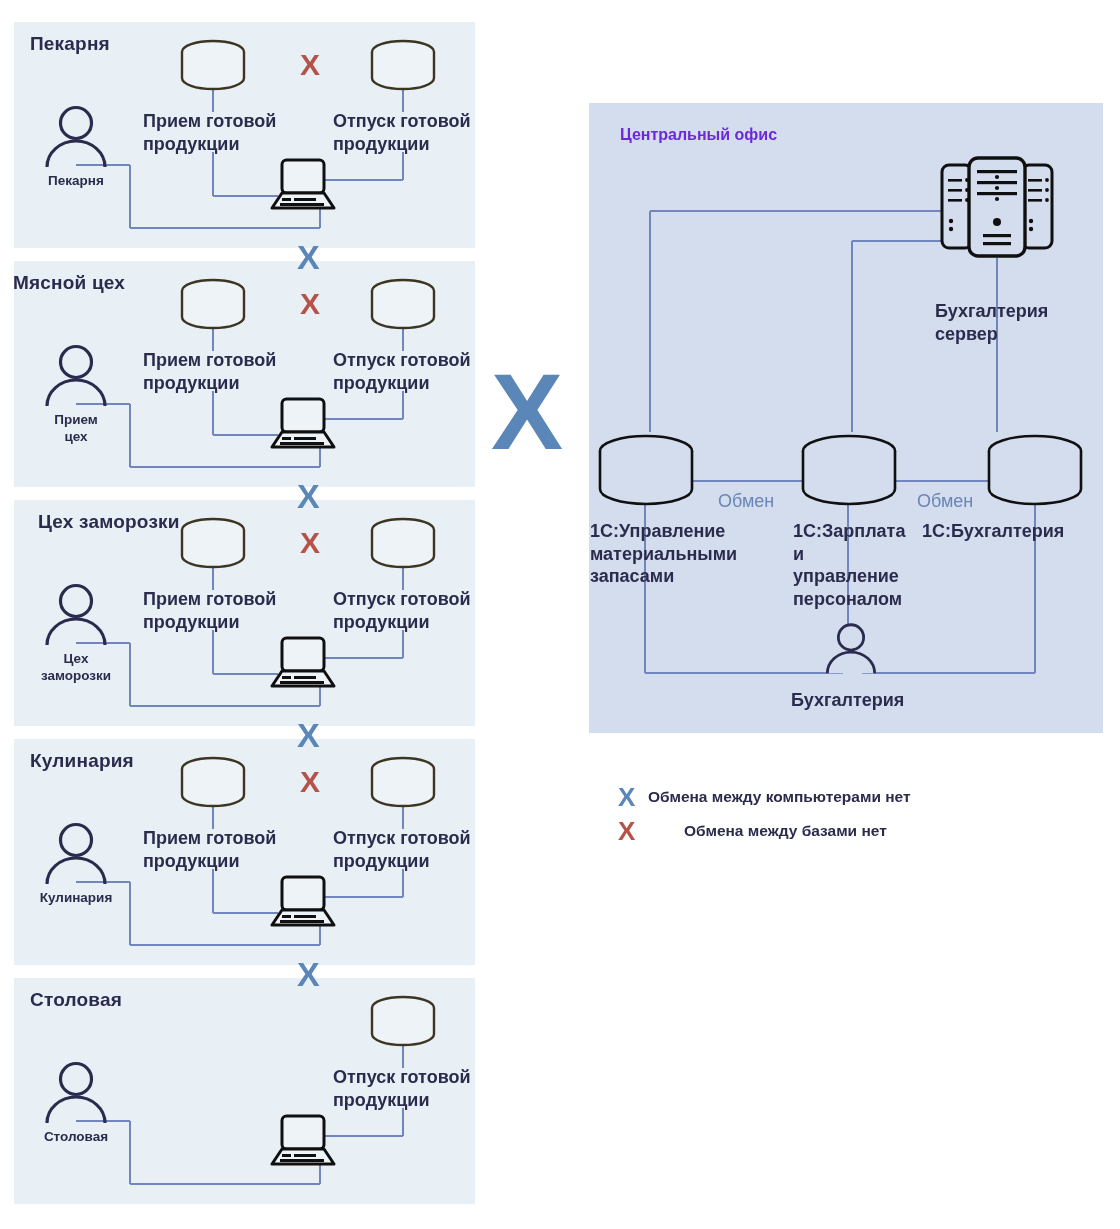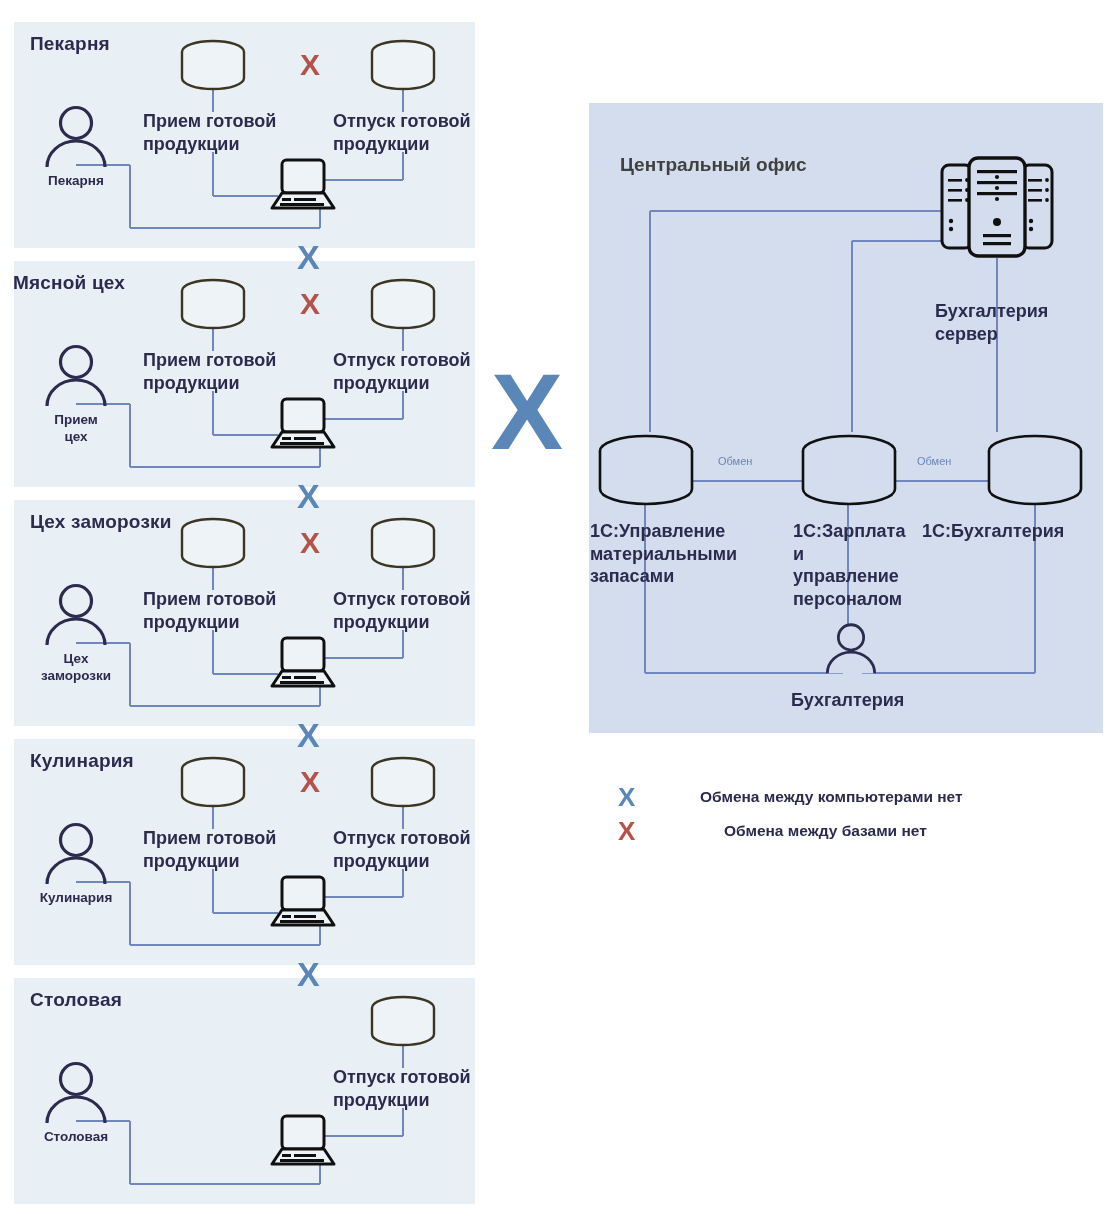--- a/index.html
+++ b/index.html
@@ -2,44 +2,44 @@
 <html><head>
 <meta charset="utf-8">
 <style>
   html,body{margin:0;padding:0;background:#ffffff;}
   body{width:1120px;height:1229px;position:relative;overflow:hidden;
        font-family:"Liberation Sans","DejaVu Sans",sans-serif;
        color:#2b2b4d;-webkit-font-smoothing:antialiased;}
   .panel{position:absolute;background:#e9f0f5;}
   .co-panel{position:absolute;background:#d3dded;}
   .ptitle{position:absolute;font-size:19px;font-weight:600;color:#2b2b4d;letter-spacing:.2px;}
-  .co-title{position:absolute;font-size:19px;font-weight:600;color:#404040;margin-top:28px;}
+  .co-title{position:absolute;font-size:16px;font-weight:600;color:#6d28d9;}
   .cap{position:absolute;font-size:18px;font-weight:700;line-height:1.25;color:#2b2b4d;}
   .cap-l{position:absolute;font-size:13.5px;font-weight:700;line-height:1.25;color:#2b2b4d;text-align:center;}
   .xmark{position:absolute;font-weight:700;line-height:1;user-select:none;}
   .x-red{color:#b5534a;}
   .x-blue{color:#5a87b8;}
   svg{display:block;overflow:visible;}
   .lg-row{position:absolute;display:flex;align-items:center;}
   .lg-x{width:30px;font-size:26px;font-weight:700;line-height:1;text-align:left;}
   .lg-t{font-size:15.5px;font-weight:700;color:#2b2b4d;}
-  .exch{position:absolute;font-size:11px;color:#6a85b6;font-weight:400;}
+  .exch{position:absolute;font-size:18px;color:#6a85b6;font-weight:400;margin-top:36px;}
   .wirelayer{position:absolute;left:0;top:0;width:1120px;height:1229px;pointer-events:none;}
 </style>
 </head>
 <body>
 
 <div class="panel" style="left:14px;top:22px;width:461px;height:226px;"></div>
 <div class="ptitle" style="left:30px;top:33px;">Пекарня</div>
 
 <div class="panel" style="left:14px;top:261px;width:461px;height:226px;"></div>
 <div class="ptitle" style="left:13px;top:272px;">Мясной цех</div>
 
 <div class="panel" style="left:14px;top:500px;width:461px;height:226px;"></div>
-<div class="ptitle" style="left:30px;top:511px;">Цех заморозки</div>
+<div class="ptitle" style="left:38px;top:511px;">Цех заморозки</div>
 
 <div class="panel" style="left:14px;top:739px;width:461px;height:226px;"></div>
 <div class="ptitle" style="left:30px;top:750px;">Кулинария</div>
 
 <div class="panel" style="left:14px;top:978px;width:461px;height:226px;"></div>
 <div class="ptitle" style="left:30px;top:989px;">Столовая</div>
 
 <div class="co-panel" style="left:589px;top:103px;width:514px;height:630px;"></div>
 <div class="co-title" style="left:620px;top:126px;">Центральный офис</div>
 
@@ -347,18 +347,18 @@
 <div class="exch" style="left:917px;top:455px;">Обмен</div>
 
 <svg style="position:absolute;left:820px;top:622px;" width="62" height="52" viewBox="0 0 76 62">
   <circle cx="38" cy="18" r="15.5" fill="#d3dded" stroke="#2b2b4d" stroke-width="3.4"></circle>
   <path d="M9 62 A29 26 0 0 1 67 62" fill="#d3dded" stroke="#2b2b4d" stroke-width="3.4"></path>
 </svg>
 <div class="cap" style="left:791px;top:689px;width:120px;">Бухгалтерия</div>
 
 <div class="lg-row" style="left:618px;top:784px;">
   <div class="lg-x" style="color:#5a87b8;">X</div>
-  <div class="lg-t" style="margin-left:52px;">Обмена между компьютерами нет</div>
+  <div class="lg-t" style="">Обмена между компьютерами нет</div>
 </div>
 <div class="lg-row" style="left:618px;top:818px;">
   <div class="lg-x" style="color:#b5534a;">X</div>
-  <div class="lg-t" style="margin-left:76px;">Обмена между базами нет</div>
+  <div class="lg-t" style="margin-left:36px;">Обмена между базами нет</div>
 </div>
 
 </body></html>

